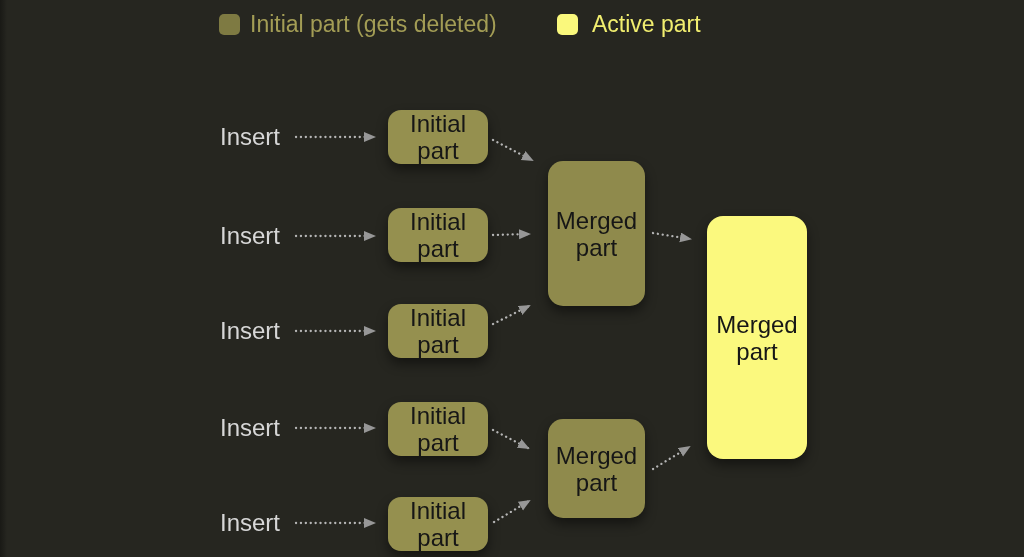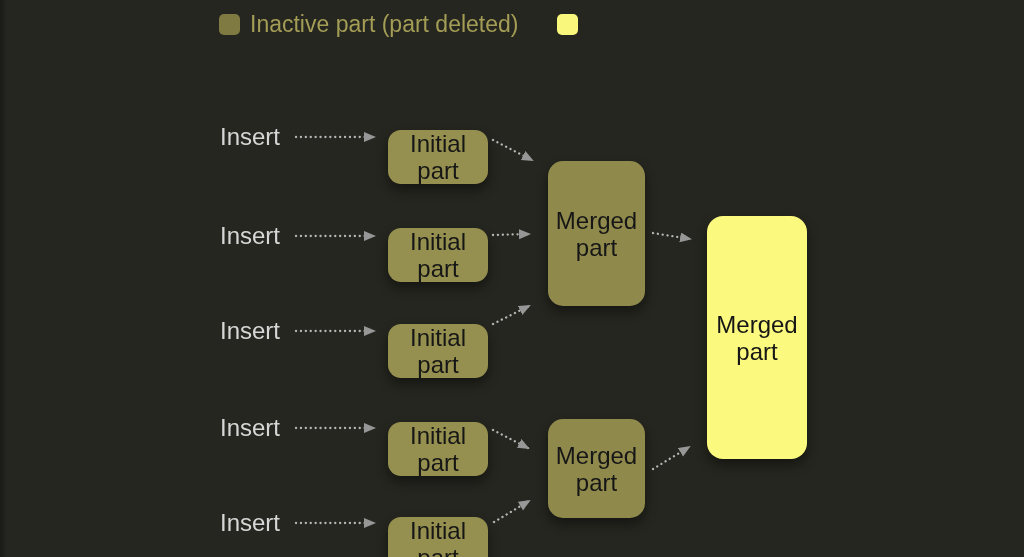--- a/index.html
+++ b/index.html
@@ -63,21 +63,20 @@
     line-height: 27px;
     color: #161616;
     box-shadow: 0 6px 12px rgba(0,0,0,0.45);
   }
   .box.initial {
     left: 388px;
     width: 100px;
     height: 54px;
     border-radius: 13px;
     background: #95904f;
-    margin-top: 20px;
   }
   .box.merged-inactive {
     left: 548px;
     width: 97px;
     border-radius: 15px;
     background: #8f8a4c;
   }
   .box.merged1 { top: 161px; height: 145px; }
   .box.merged2 { top: 419px; height: 99px; }
   .box.merged-active {
@@ -94,22 +93,23 @@
     left: 0; top: 0;
     pointer-events: none;
   }
 </style>
 </head>
 <body>
 
 <div class="stage">
 
   <span class="swatch inactive"></span>
-  <span class="legend-label inactive">Inactive part (part deleted)</span>
+  <span class="legend-label inactive">Initial part (gets deleted)</span>
   <span class="swatch active"></span>
+  <span class="legend-label active">Active part</span>
 
   <div class="insert" style="top:122px">Insert</div>
   <div class="insert" style="top:221px">Insert</div>
   <div class="insert" style="top:316px">Insert</div>
   <div class="insert" style="top:413px">Insert</div>
   <div class="insert" style="top:508px">Insert</div>
 
   <div class="box initial" style="top:110px">
     <span>Initial part</span>
   </div>

